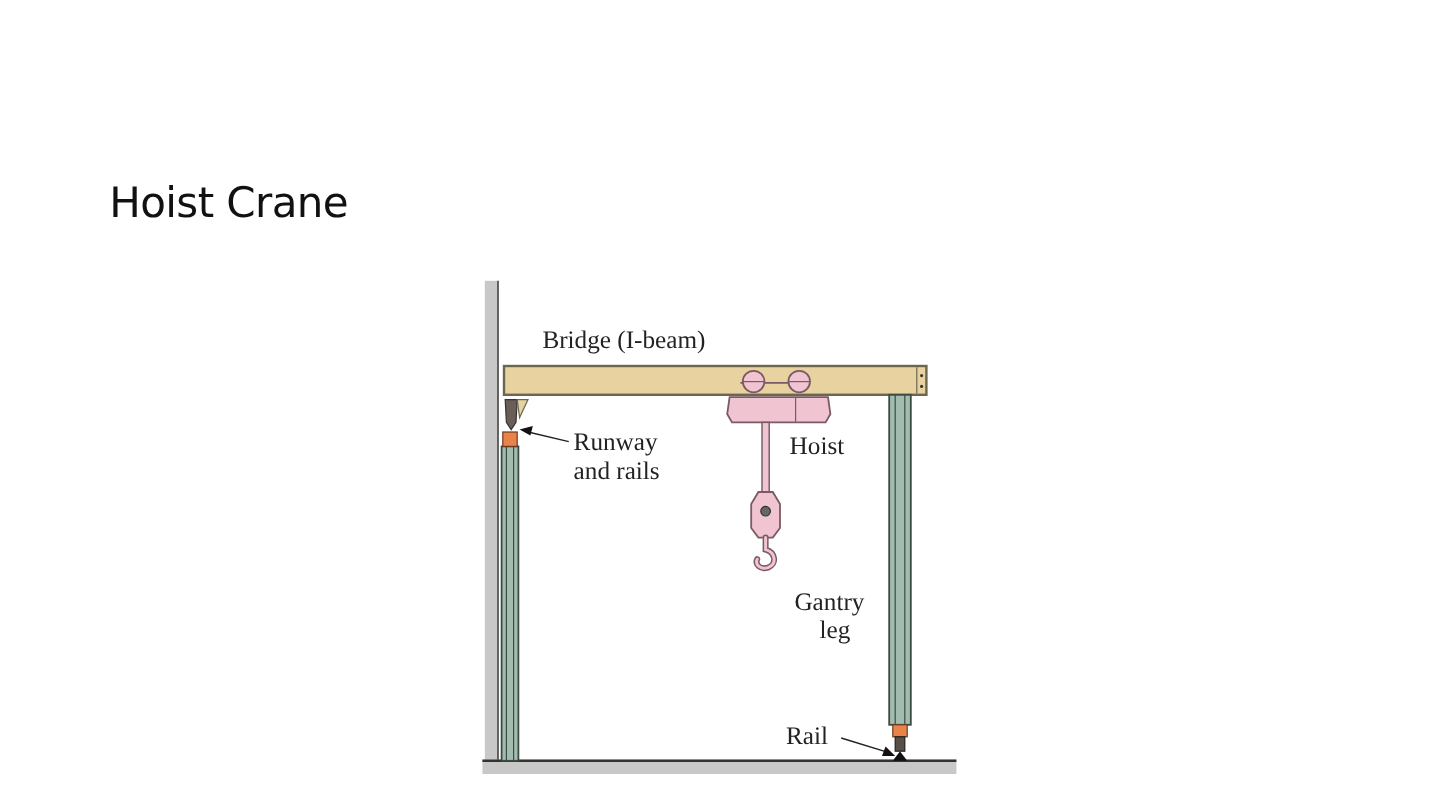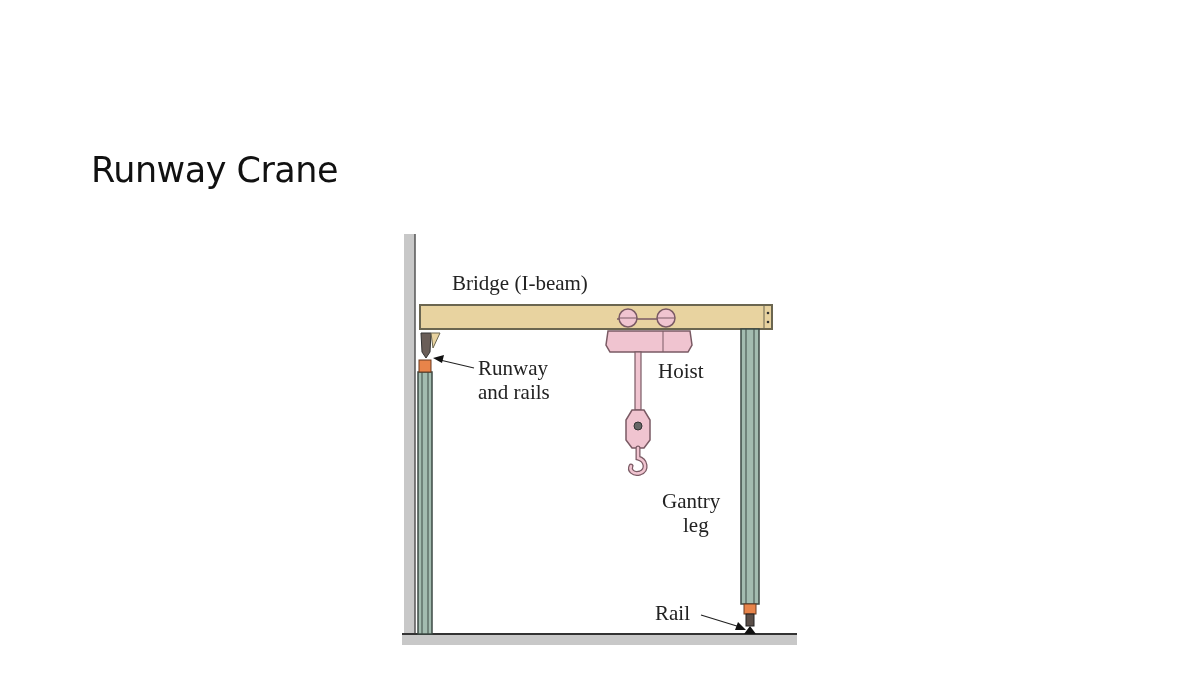--- a/index.html
+++ b/index.html
@@ -9,21 +9,21 @@
       font-family: "DejaVu Sans", sans-serif;
       font-size: 35px; color: #111111; letter-spacing: -0.5px;
       font-weight: normal; margin: 0;
     }
     .diagram { position: absolute; left: 0; top: 0; width: 1200px; height: 675px; }
     .label { font-family: "Liberation Serif", serif; font-size: 21px; fill: #222222; }
   </style>
 </head>
 <body>
 
-<h1 class="slide-title">Runway Crane</h1>
+<h1 class="slide-title">Hoist Crane</h1>
 
 <svg class="diagram" viewBox="0 0 1200 675" xmlns="http://www.w3.org/2000/svg">
 
   <g>
     <rect x="404" y="234" width="11" height="400" fill="#c8c8c8"></rect>
     <line x1="415" y1="234" x2="415" y2="634" stroke="#555" stroke-width="1.5"></line>
   </g>
 
   <g>
     <rect x="402" y="633" width="395" height="12" fill="#c8c8c8"></rect>

